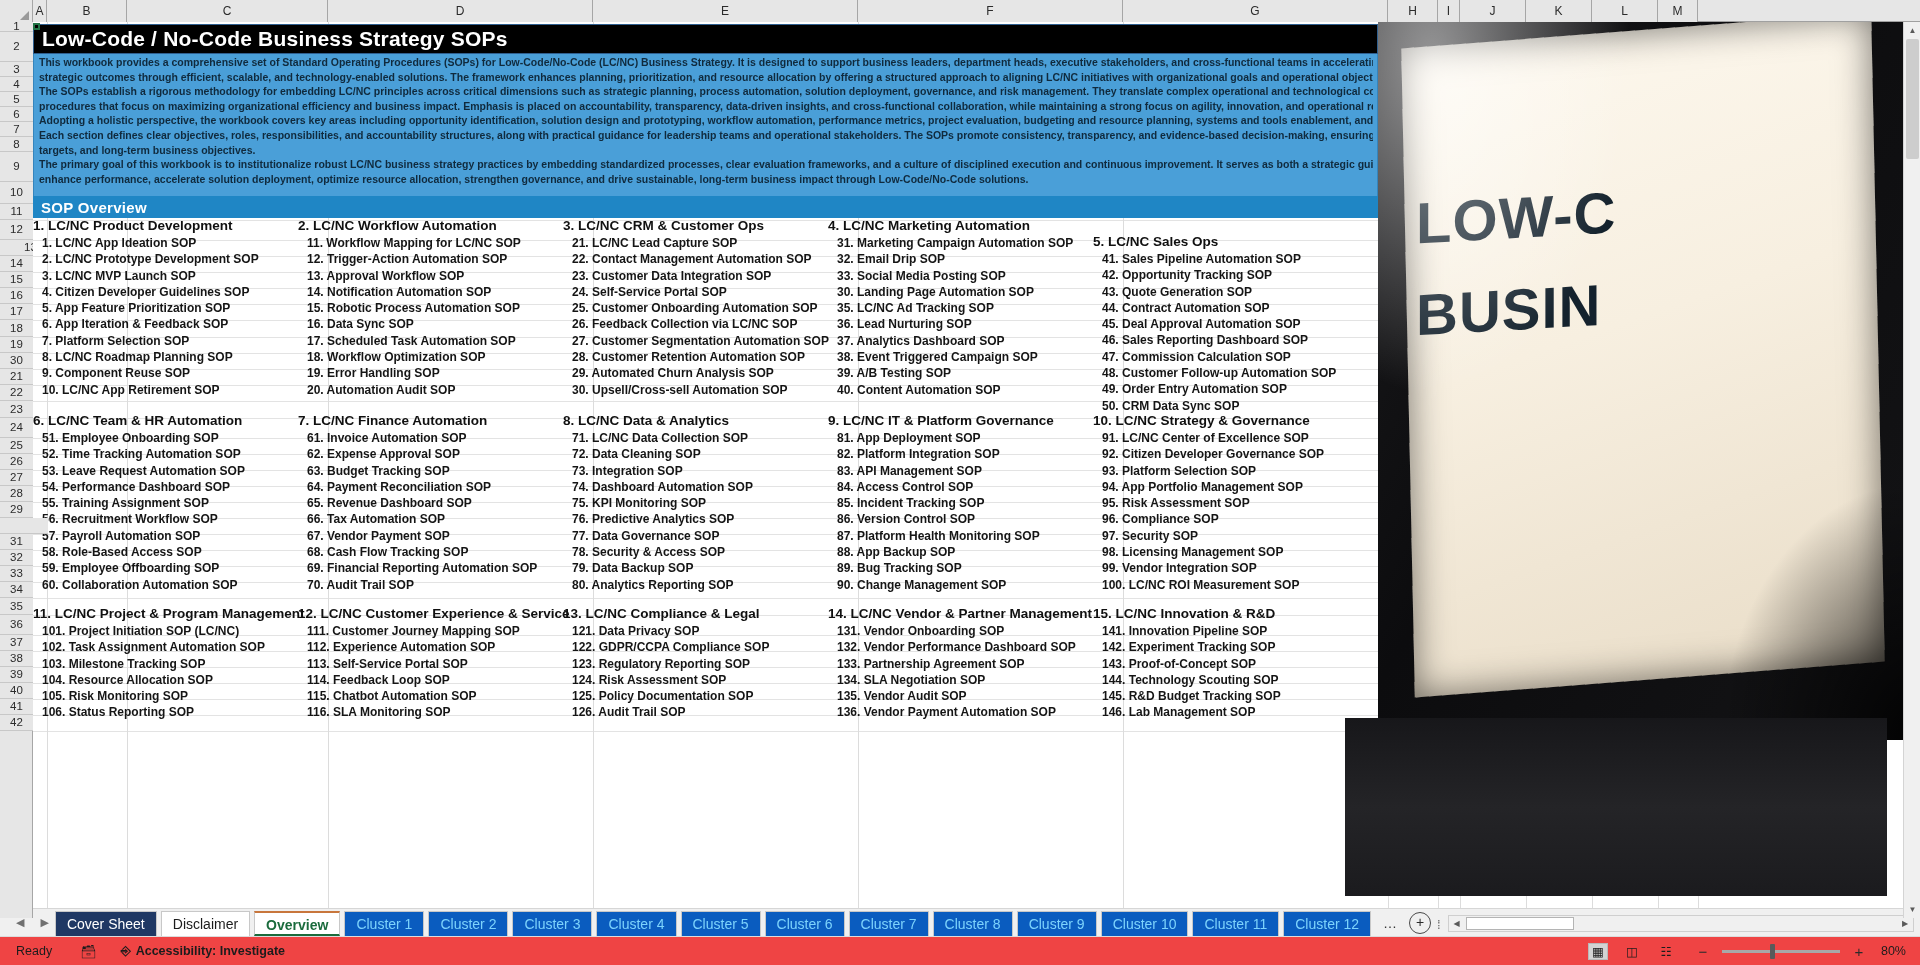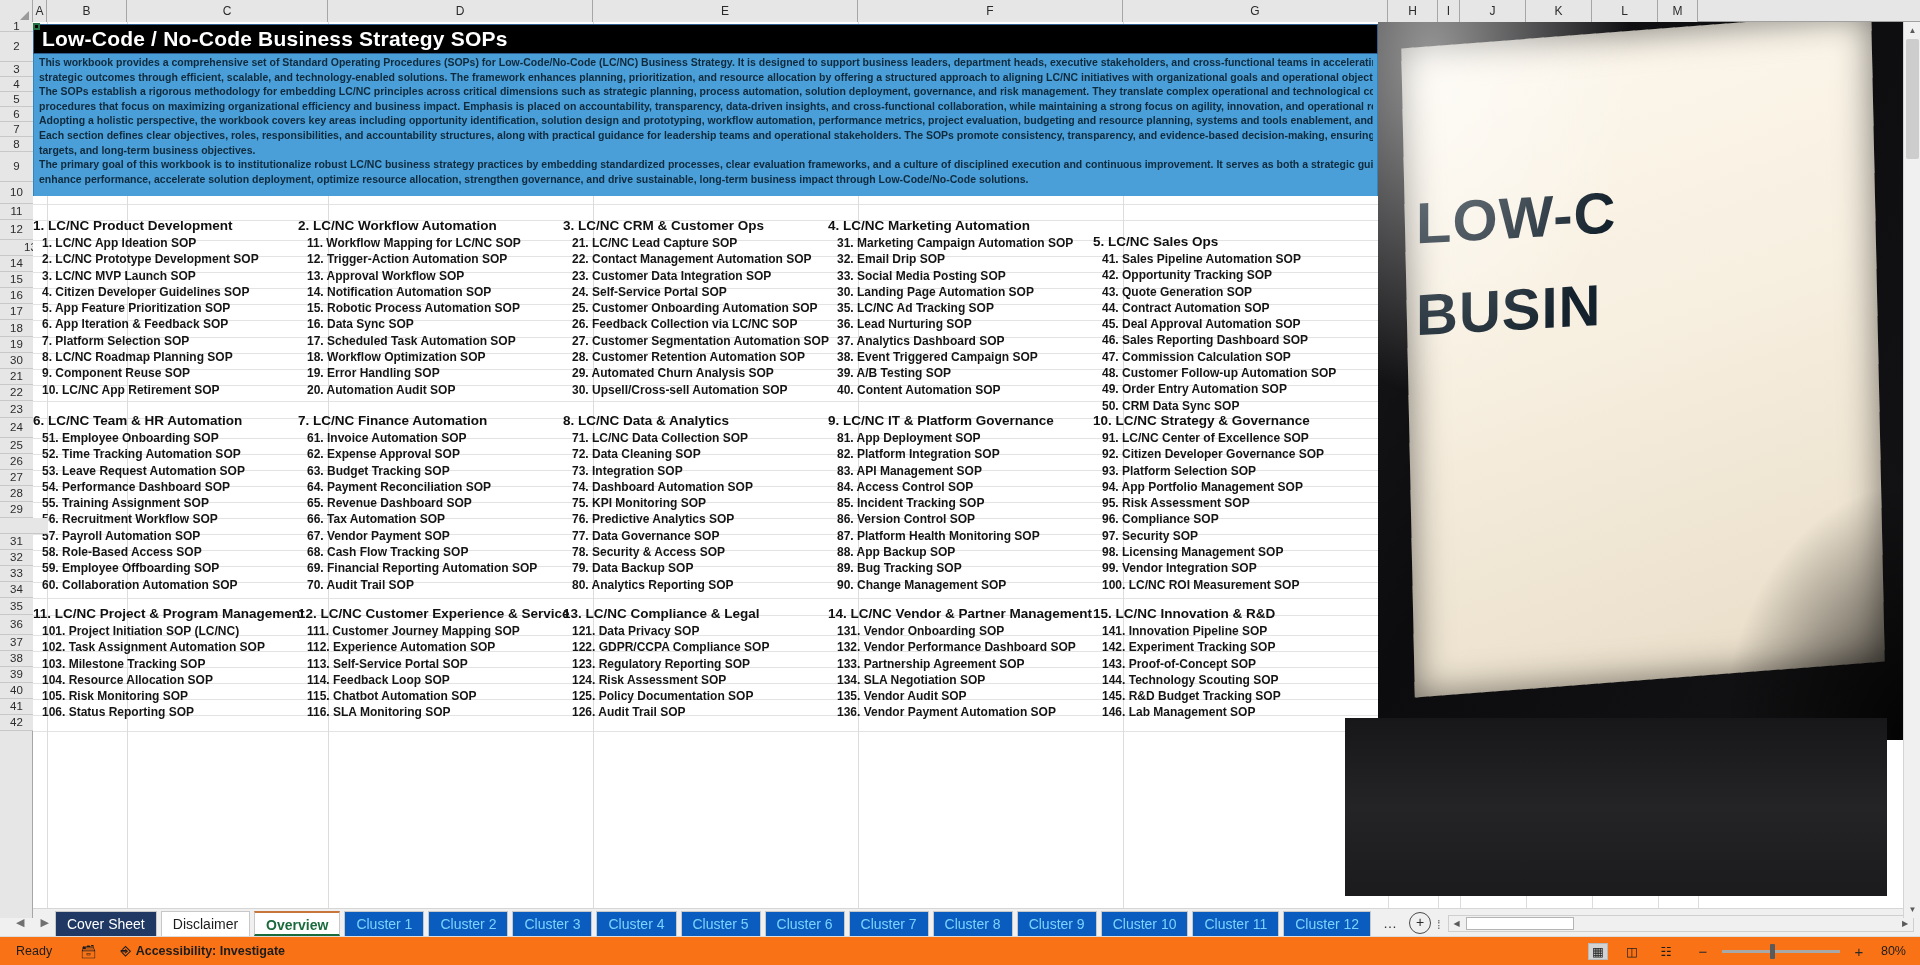--- a/index.html
+++ b/index.html
@@ -231,21 +231,21 @@
   }
   .hscroll .harrow { width: 16px; text-align: center; font-size: 8px; color: #5a5a5a; }
   .hscroll .hthumb {
     position: absolute; left: 17px; top: 1px; height: 13px; width: 108px;
     background: #ffffff; border: 1px solid #b4b4b4;
   }
 
   
   .statusbar {
     position: absolute; left: 0; bottom: 0; width: 1920px; height: 29px;
-    background: #f97316;
+    background: #ef4444;
     border-top: 1px solid #dcdcdc;
     display: flex; align-items: center;
     font-size: 12.5px; color: #1c1c1c;
   }
   .statusbar .ready { padding-left: 16px; }
   .statusbar .recmacro { margin-left: 28px; font-size: 13px; }
   .statusbar .access { margin-left: 24px; display: flex; align-items: center; gap: 5px; font-weight: bold; }
   .statusbar .spacer { flex: 1; }
   .view-btns { display: flex; align-items: center; gap: 14px; margin-right: 20px; }
   .view-btn { width: 20px; height: 17px; display: flex; align-items: center; justify-content: center; }
@@ -408,20 +408,23 @@
         <div class="desc-line">strategic outcomes through efficient, scalable, and technology-enabled solutions. The framework enhances planning, prioritization, and resource allocation by offering a structured approach to aligning LC/NC initiatives with organizational goals and operational objectives.</div>
         <div class="desc-line">The SOPs establish a rigorous methodology for embedding LC/NC principles across critical dimensions such as strategic planning, process automation, solution deployment, governance, and risk management. They translate complex operational and technological considerations into practical, actionable, and scalable</div>
         <div class="desc-line">procedures that focus on maximizing organizational efficiency and business impact. Emphasis is placed on accountability, transparency, data-driven insights, and cross-functional collaboration, while maintaining a strong focus on agility, innovation, and operational resilience.</div>
         <div class="desc-line">Adopting a holistic perspective, the workbook covers key areas including opportunity identification, solution design and prototyping, workflow automation, performance metrics, project evaluation, budgeting and resource planning, systems and tools enablement, and organizational capabilities. It provides structured</div>
         <div class="desc-line">Each section defines clear objectives, roles, responsibilities, and accountability structures, along with practical guidance for leadership teams and operational stakeholders. The SOPs promote consistency, transparency, and evidence-based decision-making, ensuring alignment with enterprise strategy, operational</div>
         <div class="desc-line">targets, and long-term business objectives.</div>
         <div class="desc-line">The primary goal of this workbook is to institutionalize robust LC/NC business strategy practices by embedding standardized processes, clear evaluation frameworks, and a culture of disciplined execution and continuous improvement. It serves as both a strategic guide and a practical reference for organizations seeking to</div>
         <div class="desc-line">enhance performance, accelerate solution deployment, optimize resource allocation, strengthen governance, and drive sustainable, long-term business impact through Low-Code/No-Code solutions.</div>
       </div>
 
+    <div class="sop-overview-band">
+      <span class="sop-ov-text">SOP Overview</span>
+    </div>
 
     <div class="sop-block" id="sopblocks" style="top:196px; height:560px;">
         <div class="col" style="left: 0px; top: 0px; width: 268px;">
           <div class="sop-cat">1. LC/NC Product Development</div>
           <div class="sop-item">1. LC/NC App Ideation SOP</div>
           <div class="sop-item">2. LC/NC Prototype Development SOP</div>
           <div class="sop-item">3. LC/NC MVP Launch SOP</div>
           <div class="sop-item">4. Citizen Developer Guidelines SOP</div>
           <div class="sop-item">5. App Feature Prioritization SOP</div>
           <div class="sop-item">6. App Iteration &amp; Feedback SOP</div>

